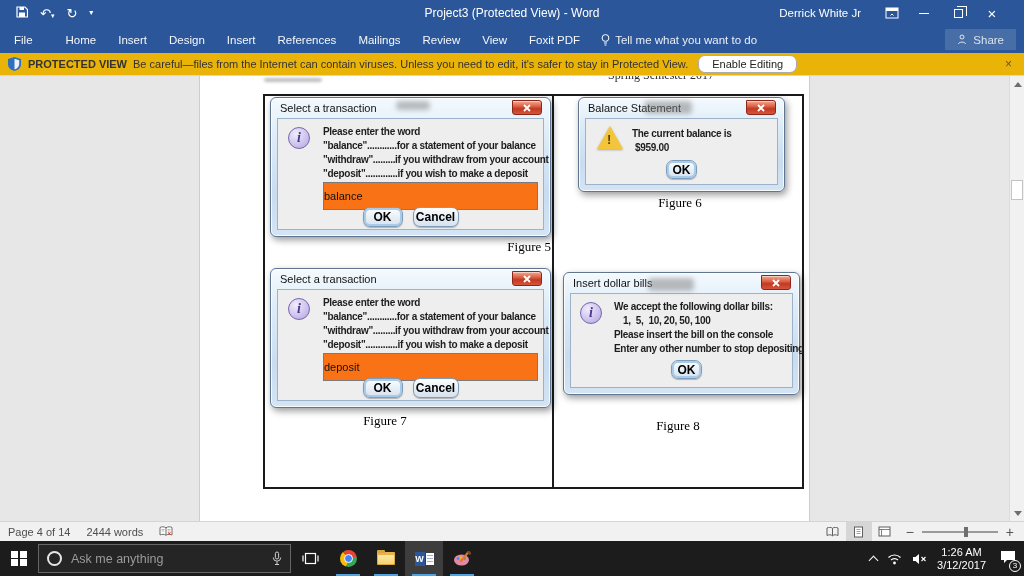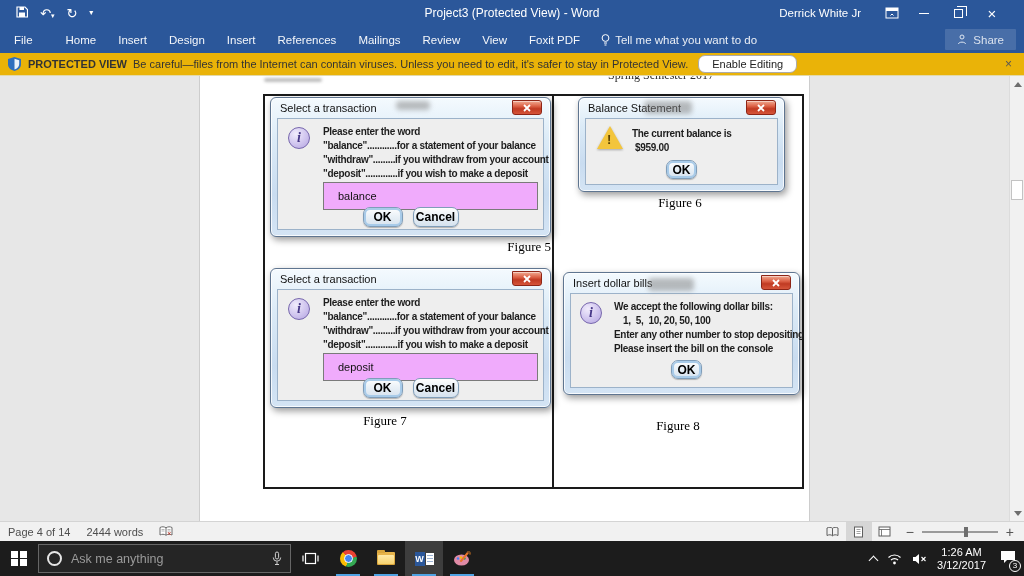--- a/index.html
+++ b/index.html
@@ -51,21 +51,21 @@
   .jclose { position:absolute; top:2px; right:8px; width:30px; height:15px; border:1px solid #8e2516; border-radius:0 3px 3px 3px;
     background:linear-gradient(180deg,#f0ab92 0%,#dd6247 40%,#c03a22 60%,#d6553a 100%);
     display:flex; align-items:center; justify-content:center; box-shadow:inset 0 1px 0 rgba(255,255,255,.45); cursor:pointer; }
   .jpanel { position:absolute; left:6px; right:6px; top:20px; bottom:6px; background:#eeeeee; border:1px solid #9cb2c9; }
   .jinfo { position:absolute; width:22px; height:22px; border-radius:50%;
     background:radial-gradient(circle at 35% 30%,#f1ecfc 0%,#cfc4ee 55%,#b3a3e0 100%);
     border:1px solid #7767ad; color:#463787; font:italic bold 14px "Liberation Serif",serif;
     display:flex; align-items:center; justify-content:center; }
   .jtext { position:absolute; }
   .jtext div { font-size:10px; font-weight:bold; letter-spacing:-.3px; line-height:14px; color:#1d1d1d; white-space:pre; }
-  .jinput { position:absolute; height:28px; border:1px solid #7a7a7a; background:#f0abfc; font-size:11px; padding:0 14px; color:#111; font-family:"Liberation Sans",sans-serif; }
+  .jinput { position:absolute; height:28px; border:1px solid #7a7a7a; background:#f97316; font-size:11px; padding:0 0; color:#111; font-family:"Liberation Sans",sans-serif; }
   .jbtnrow { position:absolute; left:0; right:0; display:flex; justify-content:center; gap:10px; }
   .jbtn { height:20px; border:1px solid #7f9db9; border-radius:7px; font-size:12px; font-weight:bold; color:#000;
     background:linear-gradient(180deg,#fefefe 0%,#eaf1f7 45%,#d6e2ee 100%); box-shadow:0 1px 1px rgba(0,0,0,.25); cursor:pointer;
     font-family:"Liberation Sans",sans-serif; }
   .jbtn.focus { box-shadow:inset 0 0 0 2px #a8cbe9, 0 1px 1px rgba(0,0,0,.25); }
   .warn-tri { position:absolute; width:0; height:0; border-left:13px solid transparent; border-right:13px solid transparent; border-bottom:23px solid #f3c53c; filter:drop-shadow(0 1px 1px rgba(0,0,0,.3)); }
   .warn-tri::after { content:"!"; position:absolute; left:-3px; top:6px; font:bold 13px "Liberation Sans",sans-serif; color:#5b4300; }
 
   
   .scrollbar { position:absolute; right:0; top:0; width:15px; height:445px; background:#f1f1f1; border-left:1px solid #dcdcdc; }
@@ -275,22 +275,22 @@
       <div class="jclose">
         <svg width="8" height="8" viewBox="0 0 8 8">
             <path d="M1 1 L7 7 M7 1 L1 7" stroke="#fff" stroke-width="1.8"></path>
           </svg>
       </div>
       <div class="jpanel">
         <div class="jinfo" style="left:9px; top:8px;">i</div>
         <div class="jtext" style="left:43px; top:6px;">
           <div>We accept the following dollar bills:</div>
           <div style="padding-left:9px;">1,  5,  10, 20, 50, 100</div>
+          <div>Please insert the bill on the console</div>
           <div>Enter any other number to stop depositing</div>
-          <div>Please insert the bill on the console</div>
         </div>
         <div class="jbtnrow" style="top:66px; justify-content:flex-start; padding-left:100px;">
           <button class="jbtn focus" style="width:31px; height:19px;">OK</button>
         </div>
       </div>
     </div>
     <div class="caption" style="left:628px; top:342px; width:100px; text-align:center;">Figure 8</div>
 
     <div class="smudge" style="left:396px; top:25px;  width:34px; height:9px;"></div>
     <div class="smudge" style="left:644px; top:25px;  width:48px; height:13px;"></div>

